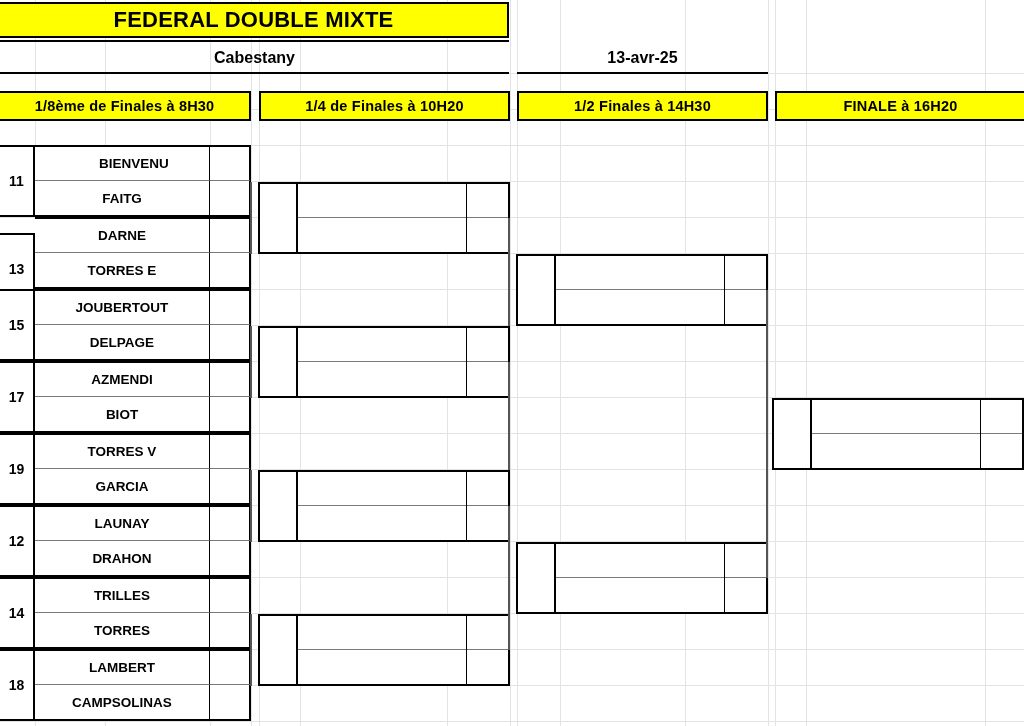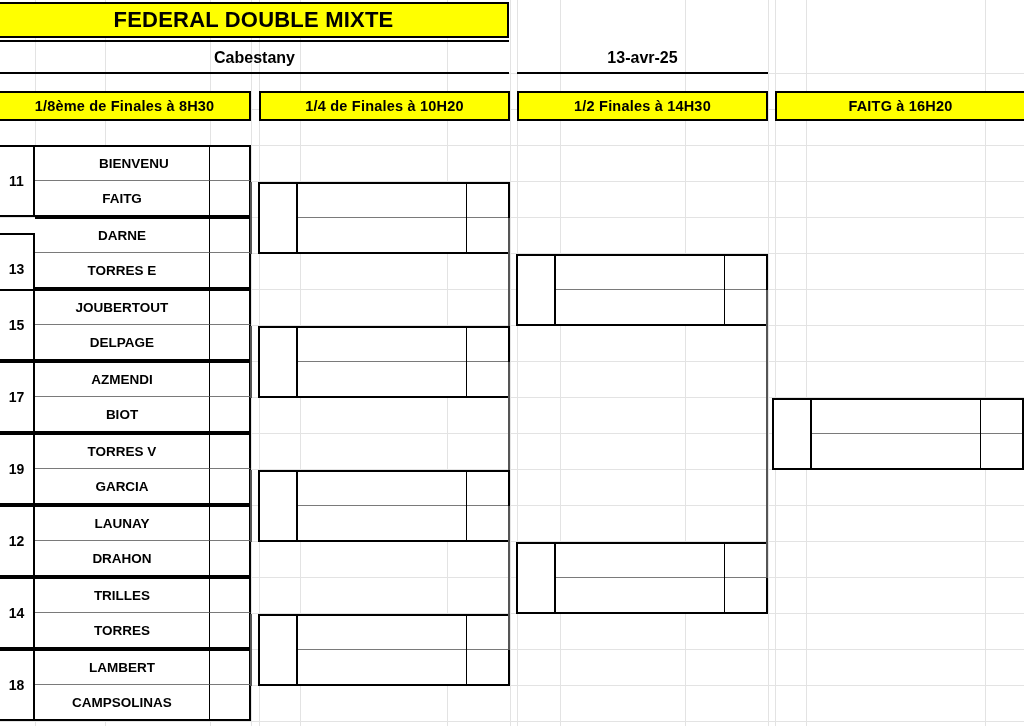--- a/index.html
+++ b/index.html
@@ -197,21 +197,21 @@
 
   <div class="subhead" id="date">13-avr-25</div>
 
   <div class="hdr-rule" style="left:0px;   top:40px;  width:509px;"></div>
   <div class="hdr-rule" style="left:0px;   top:72px;  width:509px;"></div>
   <div class="hdr-rule" style="left:517px; top:72px;  width:251px;"></div>
 
   <div class="banner round-banner" id="banner-r16">1/8ème de Finales à 8H30</div>
   <div class="banner round-banner" id="banner-qf">1/4 de Finales à 10H20</div>
   <div class="banner round-banner" id="banner-sf">1/2 Finales à 14H30</div>
-  <div class="banner round-banner" id="banner-final">FAITG à 16H20</div>
+  <div class="banner round-banner" id="banner-final">FINALE à 16H20</div>
 
   <div id="r16">
       <div class="seed-cell" style="top: 0px;">11</div>
       <div class="name-cell top pair-t" style="top: 0px; padding-left: 24px;">BIENVENU</div>
       <div class="score-cell top pair-t" style="top: 0px;"></div>
       <div class="name-cell pair-b" style="top: 36px;">FAITG</div>
       <div class="score-cell pair-b" style="top: 36px;"></div>
       <div class="seed-cell" style="top: 88px;">13</div>
       <div class="name-cell top pair-t" style="top: 72px;">DARNE</div>
       <div class="score-cell top pair-t" style="top: 72px;"></div>

